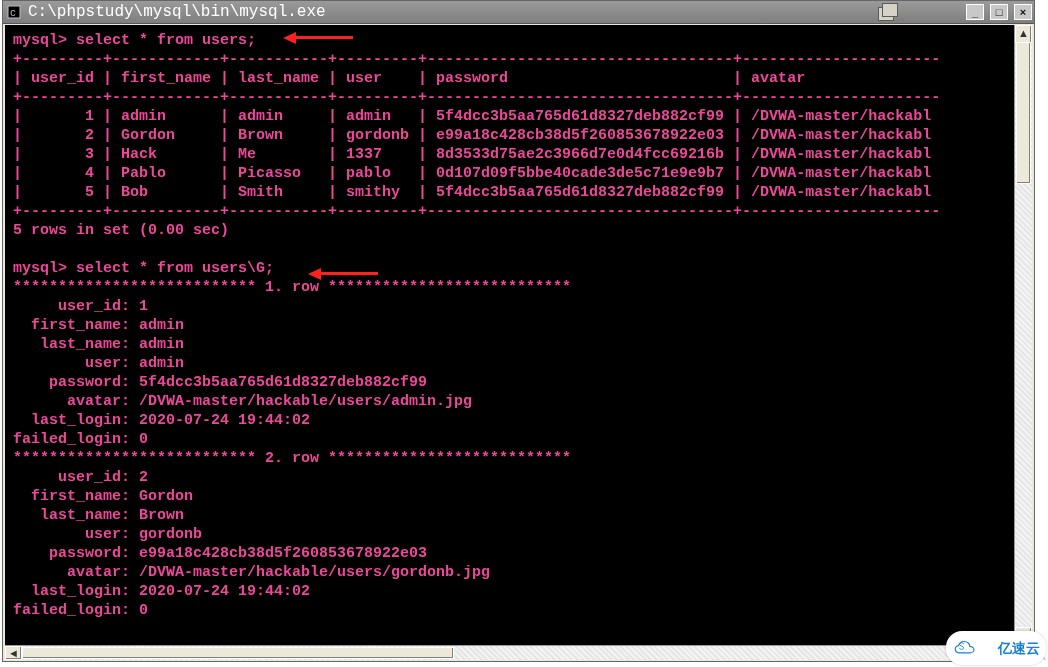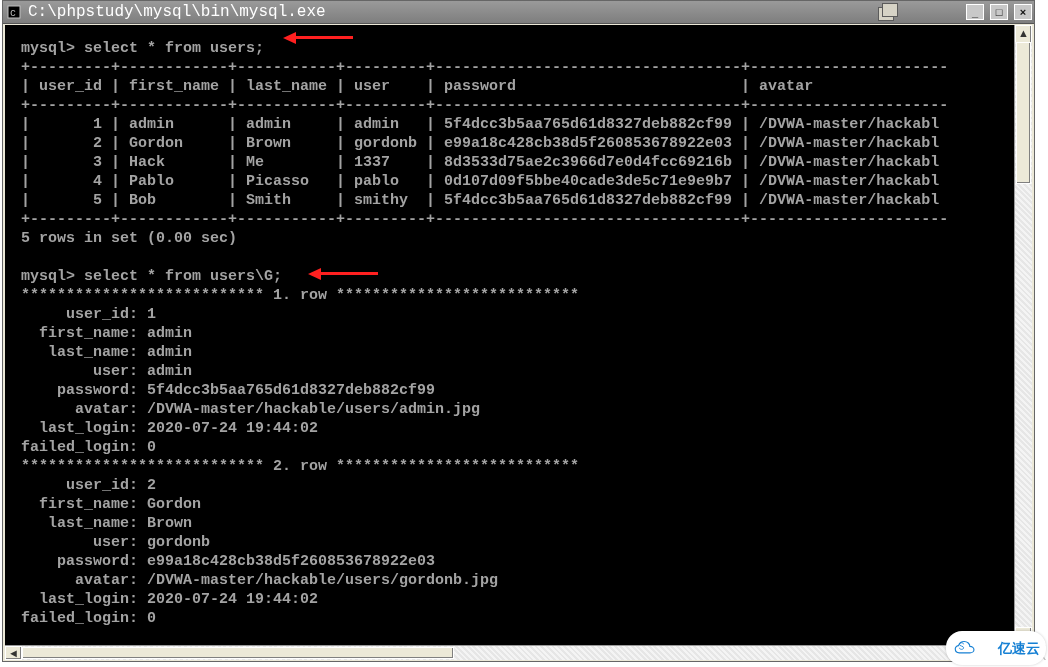--- a/index.html
+++ b/index.html
@@ -14,21 +14,21 @@
   .wbtn{width:18px;height:16px;border:1px solid #fff;background:#c8c8c8;margin-right:2px;font:bold 11px/14px Arial;color:#111;text-align:center;box-sizing:border-box}
 
   
   .stack-icon{width:22px;height:18px;position:relative;margin-right:62px}
   .stack-icon span{position:absolute;width:14px;height:12px;border:1px solid #5b5b5b;background:#d6d3c6}
   .stack-icon span:nth-child(1){left:0;top:4px}
   .stack-icon span:nth-child(2){left:4px;top:0}
 
   
   .termwrap{position:absolute;left:2px;top:24px;right:2px;bottom:15px;background:#000;overflow:hidden}
-  pre.term{margin:12px;padding:2px 4px 4px 4px;color:#a3a3a3;font:bold 15px/19px "Courier New",monospace;white-space:pre;letter-spacing:0px}
+  pre.term{margin:4px;padding:2px 4px 4px 4px;color:#ec4899;font:bold 15px/19px "Courier New",monospace;white-space:pre;letter-spacing:0px}
   .vscroll{position:absolute;right:0;top:0;bottom:0;width:17px;background:#ece9d8;border-left:1px solid #9a9a9a}
   .vscroll .arrow{height:17px;background:#ece9d8;border:1px solid #fff;box-shadow:inset -1px -1px #808080;font:11px/15px Arial;text-align:center;color:#333}
   .vscroll .track{position:absolute;top:17px;bottom:17px;left:0;right:0;background:repeating-linear-gradient(45deg,#e6e6e6 0 2px,#f4f4f4 2px 4px)}
   .vscroll .thumb{position:absolute;left:1px;right:1px;top:0;height:140px;background:#ece9d8;border:1px solid #fff;box-shadow:inset -1px -1px #808080}
   .vscroll .arrow.bot{position:absolute;bottom:0;left:0;right:0}
 
   .hscroll{position:absolute;left:2px;right:2px;bottom:1px;height:14px;background:#ece9d8;border-top:1px solid #9a9a9a}
   .hscroll .arrow{width:17px;height:100%;background:#ece9d8;border:1px solid #fff;box-shadow:inset -1px -1px #808080;font:11px/12px Arial;text-align:center;color:#333;box-sizing:border-box;display:inline-block;vertical-align:top}
   .hscroll .track{position:absolute;left:17px;right:17px;top:0;bottom:0;background:repeating-linear-gradient(45deg,#e6e6e6 0 2px,#f4f4f4 2px 4px)}
   .hscroll .thumb{position:absolute;top:1px;bottom:1px;left:0;width:430px;background:#ece9d8;border:1px solid #fff;box-shadow:inset -1px -1px #808080}

